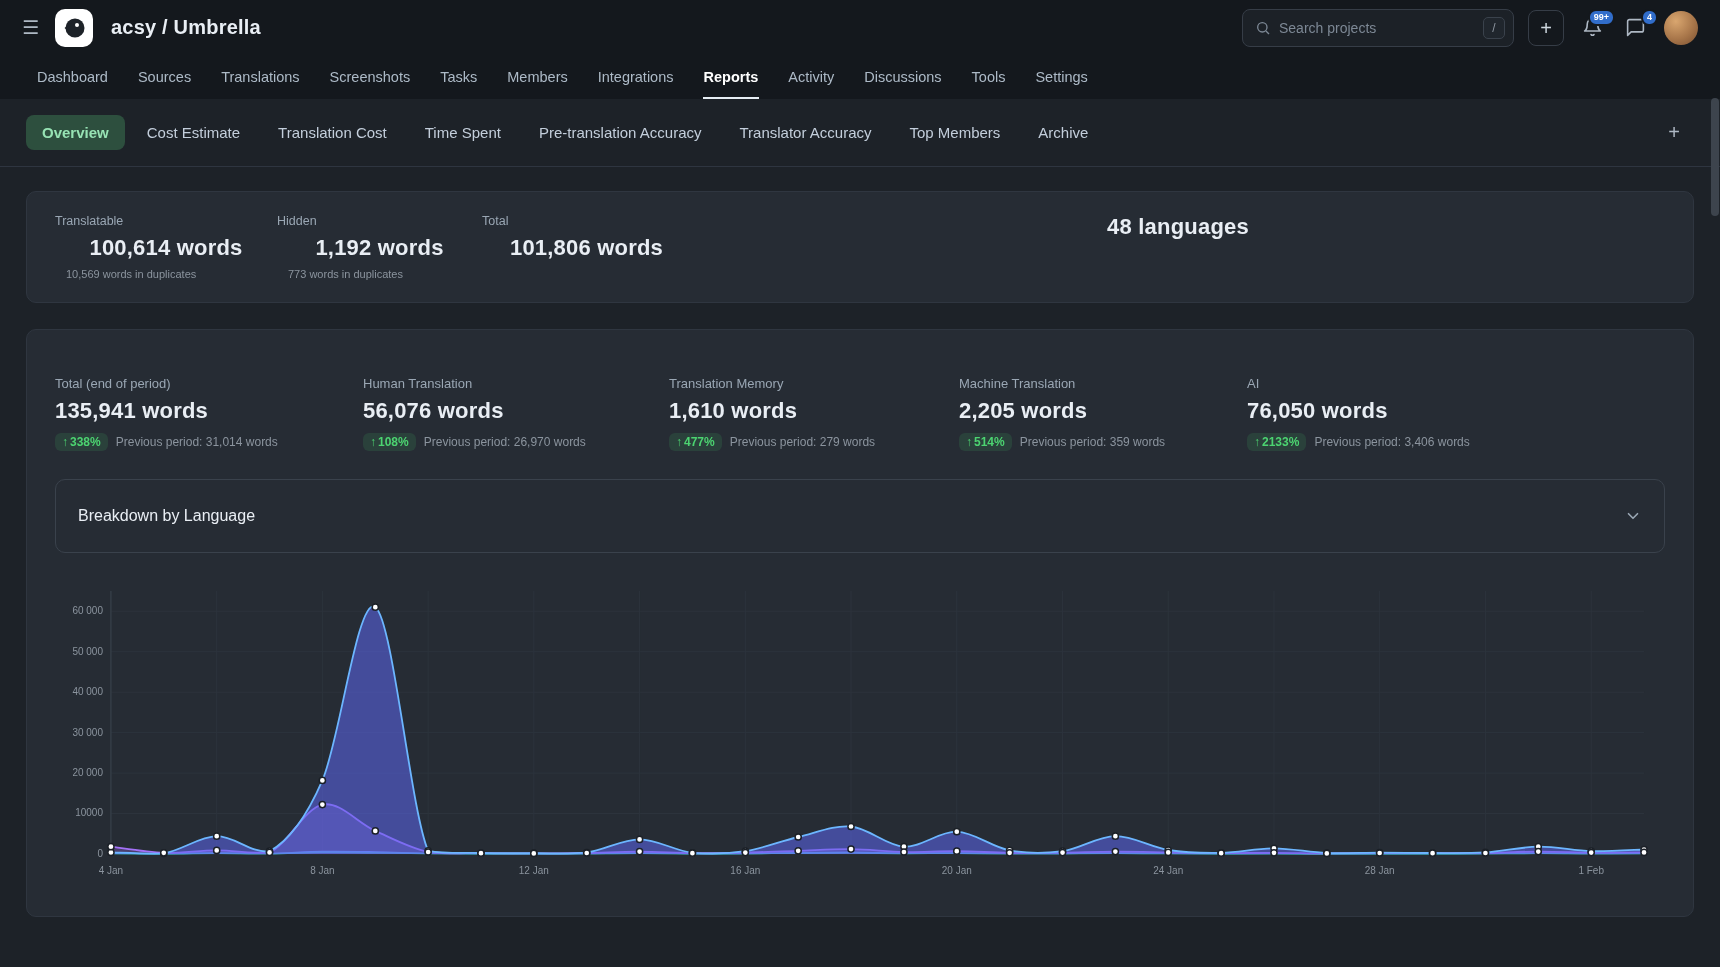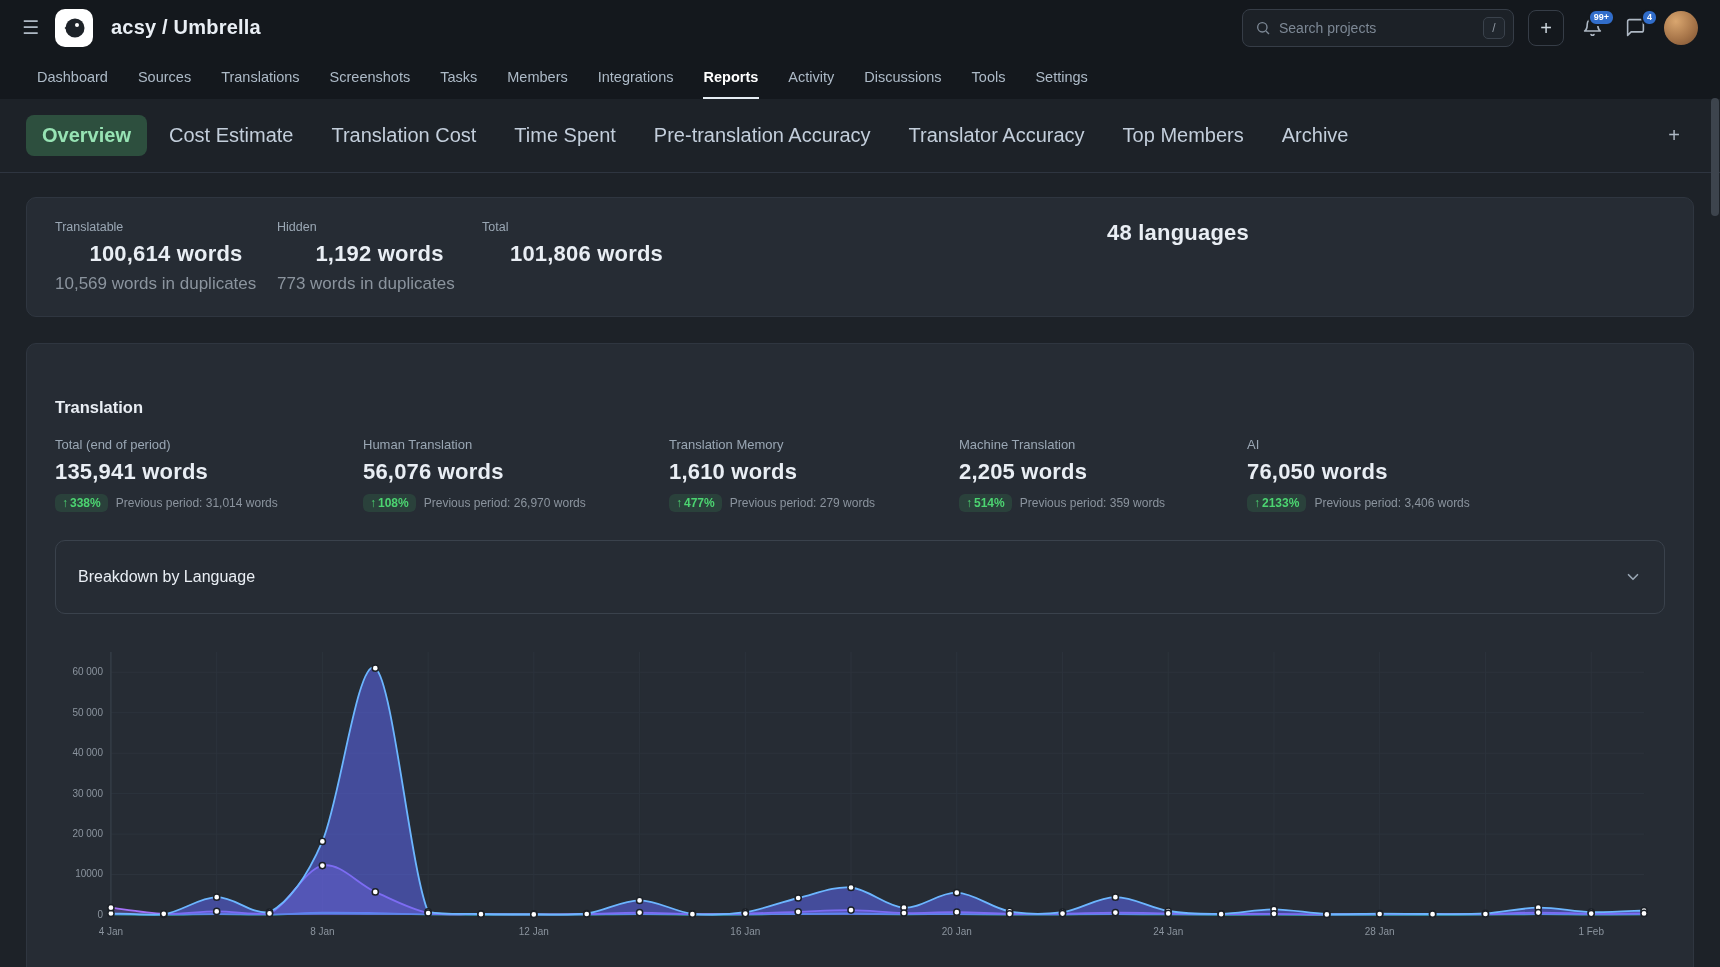--- a/index.html
+++ b/index.html
@@ -59,42 +59,42 @@
     font-size:14.5px; color:#adbac7; padding:14px 1px 12px;
     border-bottom:2px solid transparent; cursor:pointer; white-space:nowrap;
   }
   .nav-item.active { color:#ffffff; font-weight:600; border-bottom-color:#e6edf3; }
   
   .subtabs {
     display:flex; align-items:center; gap:6px; padding:16px 26px;
     border-bottom:1px solid #2e3540; background:#1d2228;
   }
   .subtab {
-    font-size:20px; color:#c3cedb; padding:9px 16px; border-radius:8px;
+    font-size:15px; color:#c3cedb; padding:9px 16px; border-radius:8px;
     cursor:pointer; white-space:nowrap;
   }
   .subtab.active { background:#2d4f3e; color:#97e3b4; font-weight:600; }
   .subtab-spacer { flex:1; }
   .subtab-plus { color:#aeb8c4; font-size:20px; padding:0 14px; cursor:pointer; }
   .unit-select {
     width:180px; height:42px; background:#262d35; border:1px solid #3a424c;
     border-radius:8px; display:flex; align-items:center; justify-content:space-between;
     padding:0 12px 0 14px; cursor:pointer; font-size:14.5px; color:#e9eef4;
   }
   
   .card {
     background:#262c34; border:1px solid #2f3640; border-radius:10px;
     margin:0 26px;
   }
   .stats-card { margin-top:24px; padding:22px 28px; display:flex; }
   .scol:nth-child(1){ width:222px; } .scol:nth-child(2){ width:205px; }
   .scol:nth-child(3){ width:209px; } .scol:nth-child(4){ flex:1; }
   .stat-label { font-size:12.5px; color:#9aa7b4; margin-bottom:7px; }
   .stat-value { font-size:22px; font-weight:600; letter-spacing:.2px;text-align:center; }
-  .stat-sub { font-size:17px; color:#8b949e; margin-top:7px; min-height:12px; }
+  .stat-sub { font-size:11px; color:#8b949e; margin-top:7px; min-height:12px;margin-left:11px; }
   
   .activity-card { margin-top:26px; padding:26px 28px 34px; }
   .activity-header { display:flex; align-items:center; }
   .activity-title { font-size:21px; font-weight:700; letter-spacing:.2px; }
   .activity-actions { margin-left:auto; display:flex; align-items:center; gap:20px; }
   .export-btn {
     height:38px; background:#2b323b; border:1px solid #3a424c; border-radius:8px;
     display:flex; align-items:center; gap:8px; padding:0 14px; cursor:pointer;
     font-size:14px; color:#e9eef4; font-family:inherit;
   }
@@ -219,21 +219,20 @@
     <div class="stat-sub"></div>
   </div>
   <div class="scol">
     <div class="stat-value">48 languages</div>
     <div class="stat-sub"></div>
   </div>
 </section>
 
 <section class="card activity-card">
 
-  <h3 class="section-title">Translation</h3>
 
   <div class="metrics-row">
     <div class="mcol">
       <div class="metric-label">Total (end of period)</div>
       <div class="metric-value">135,941 words</div>
       <div class="metric-delta">
         <span class="change-badge">
             <span>↑</span>
             <span>338%</span>
           </span>

